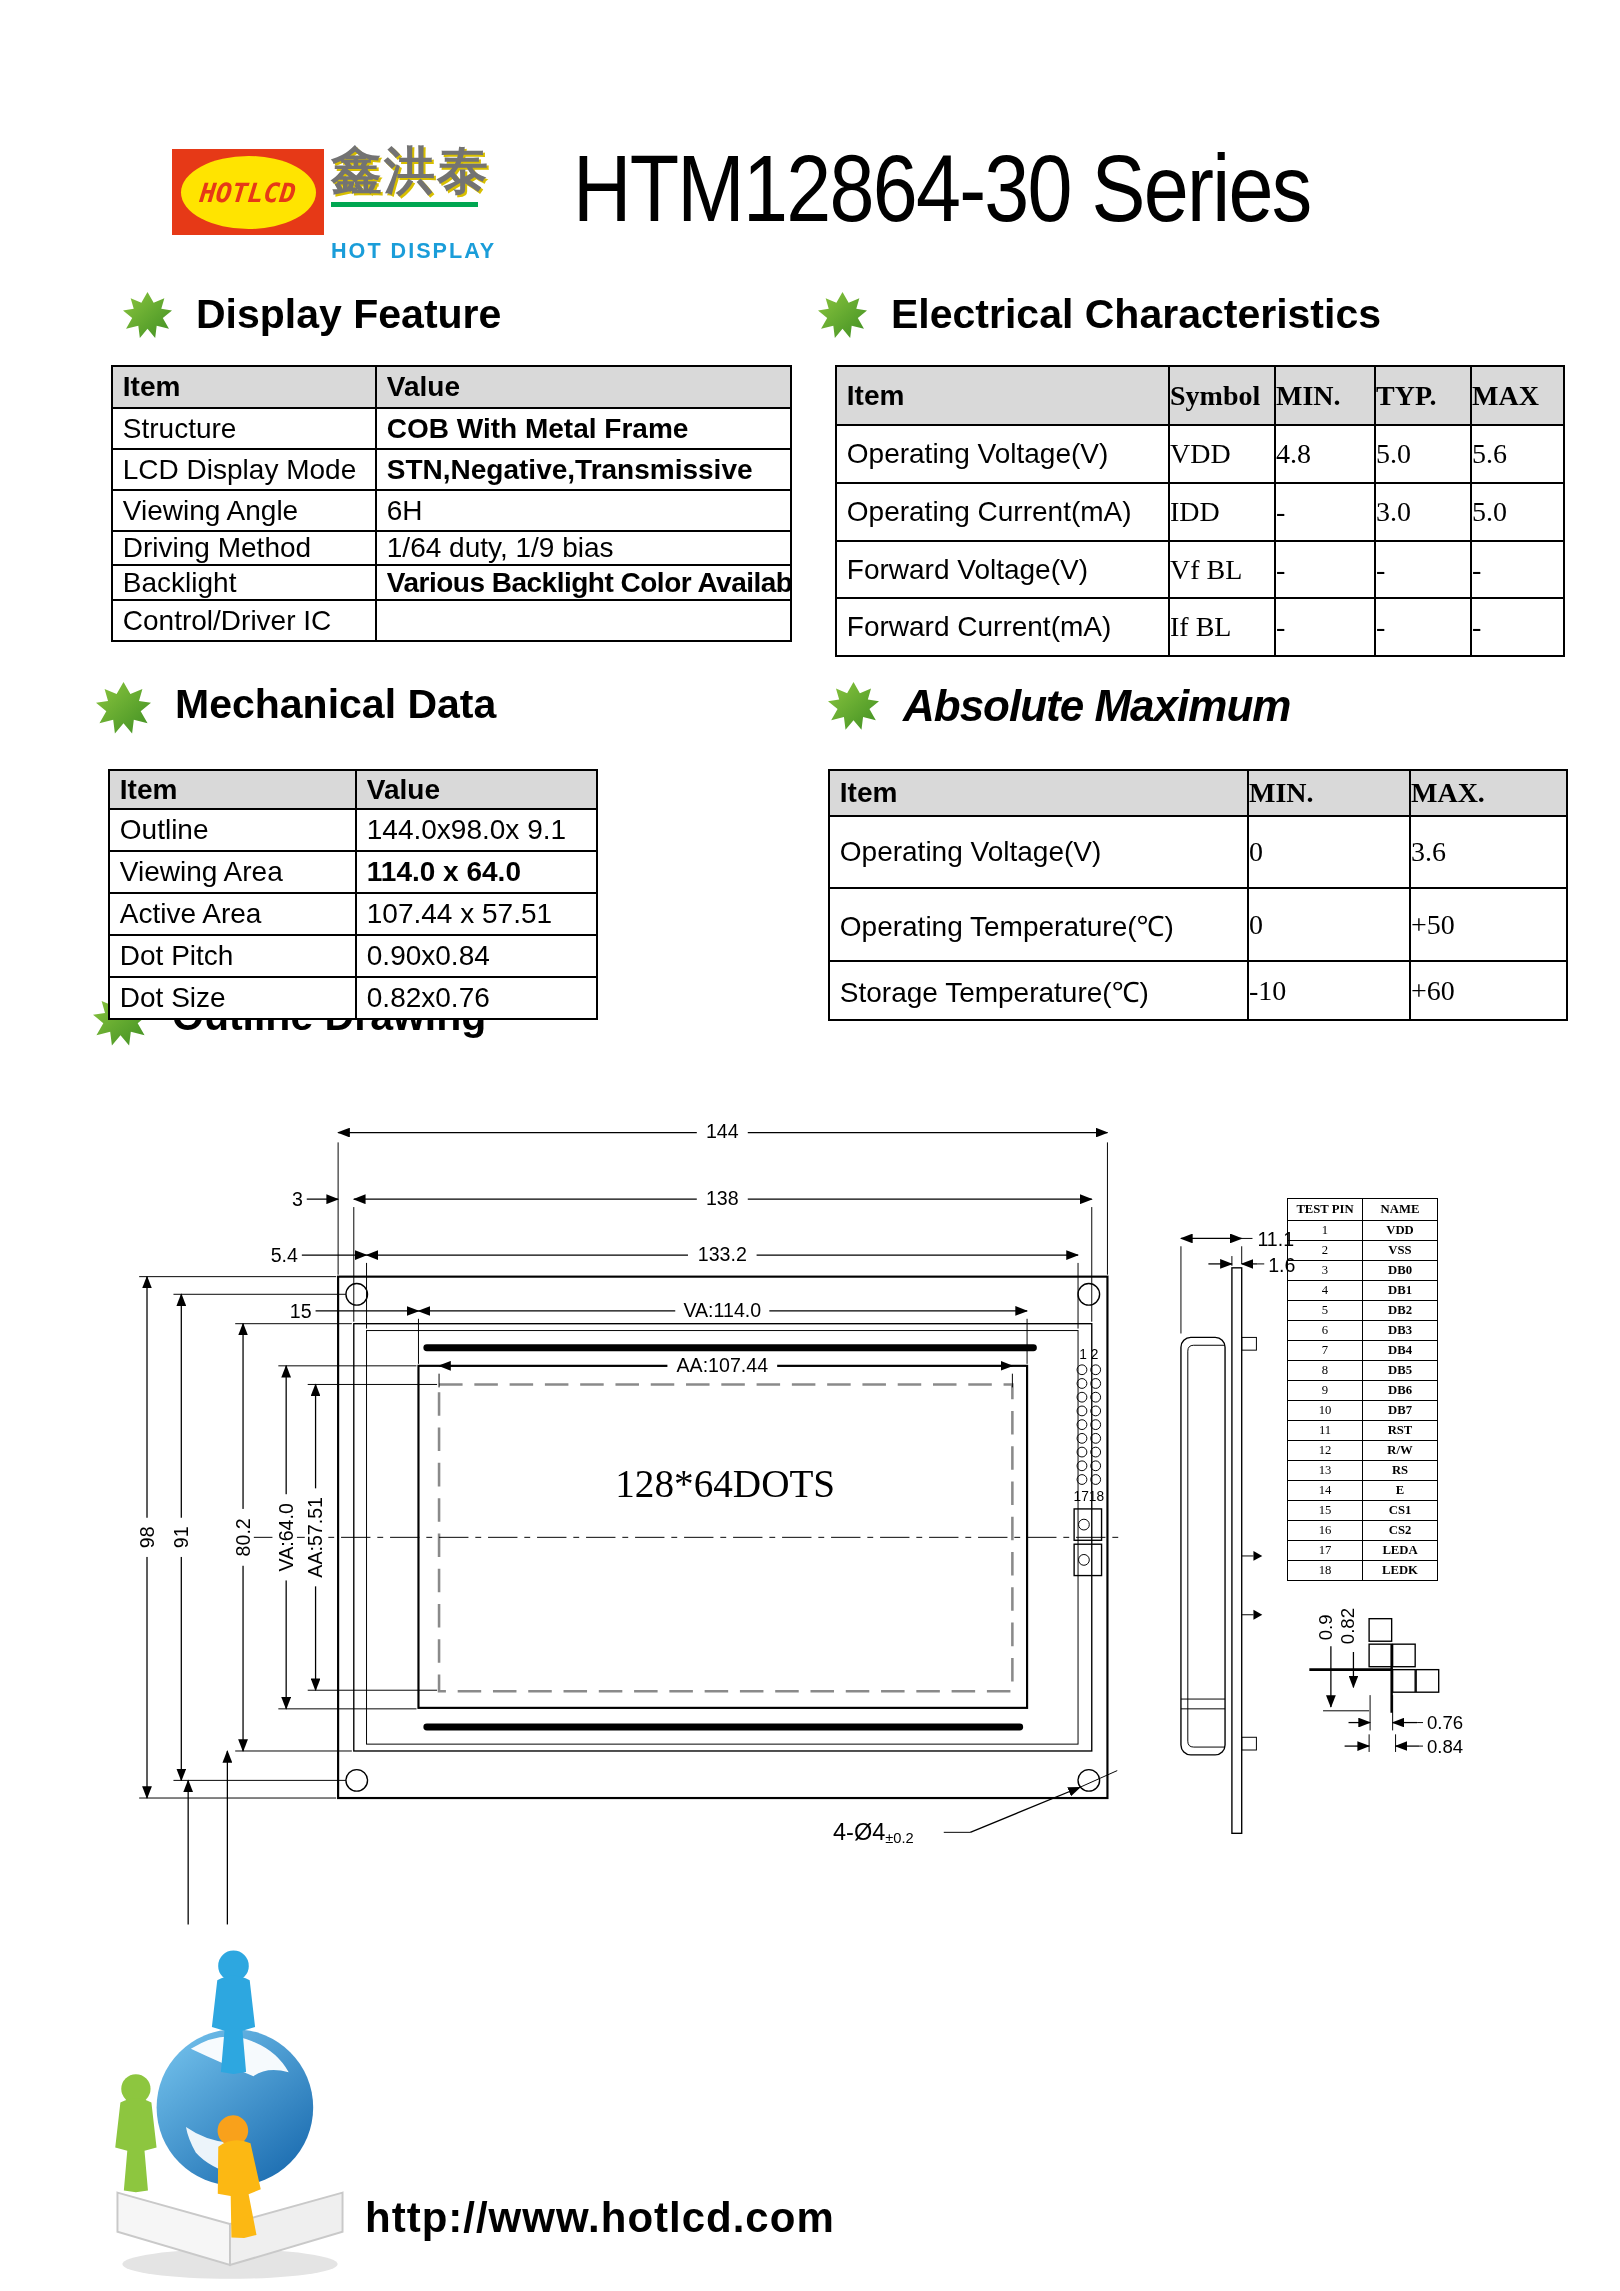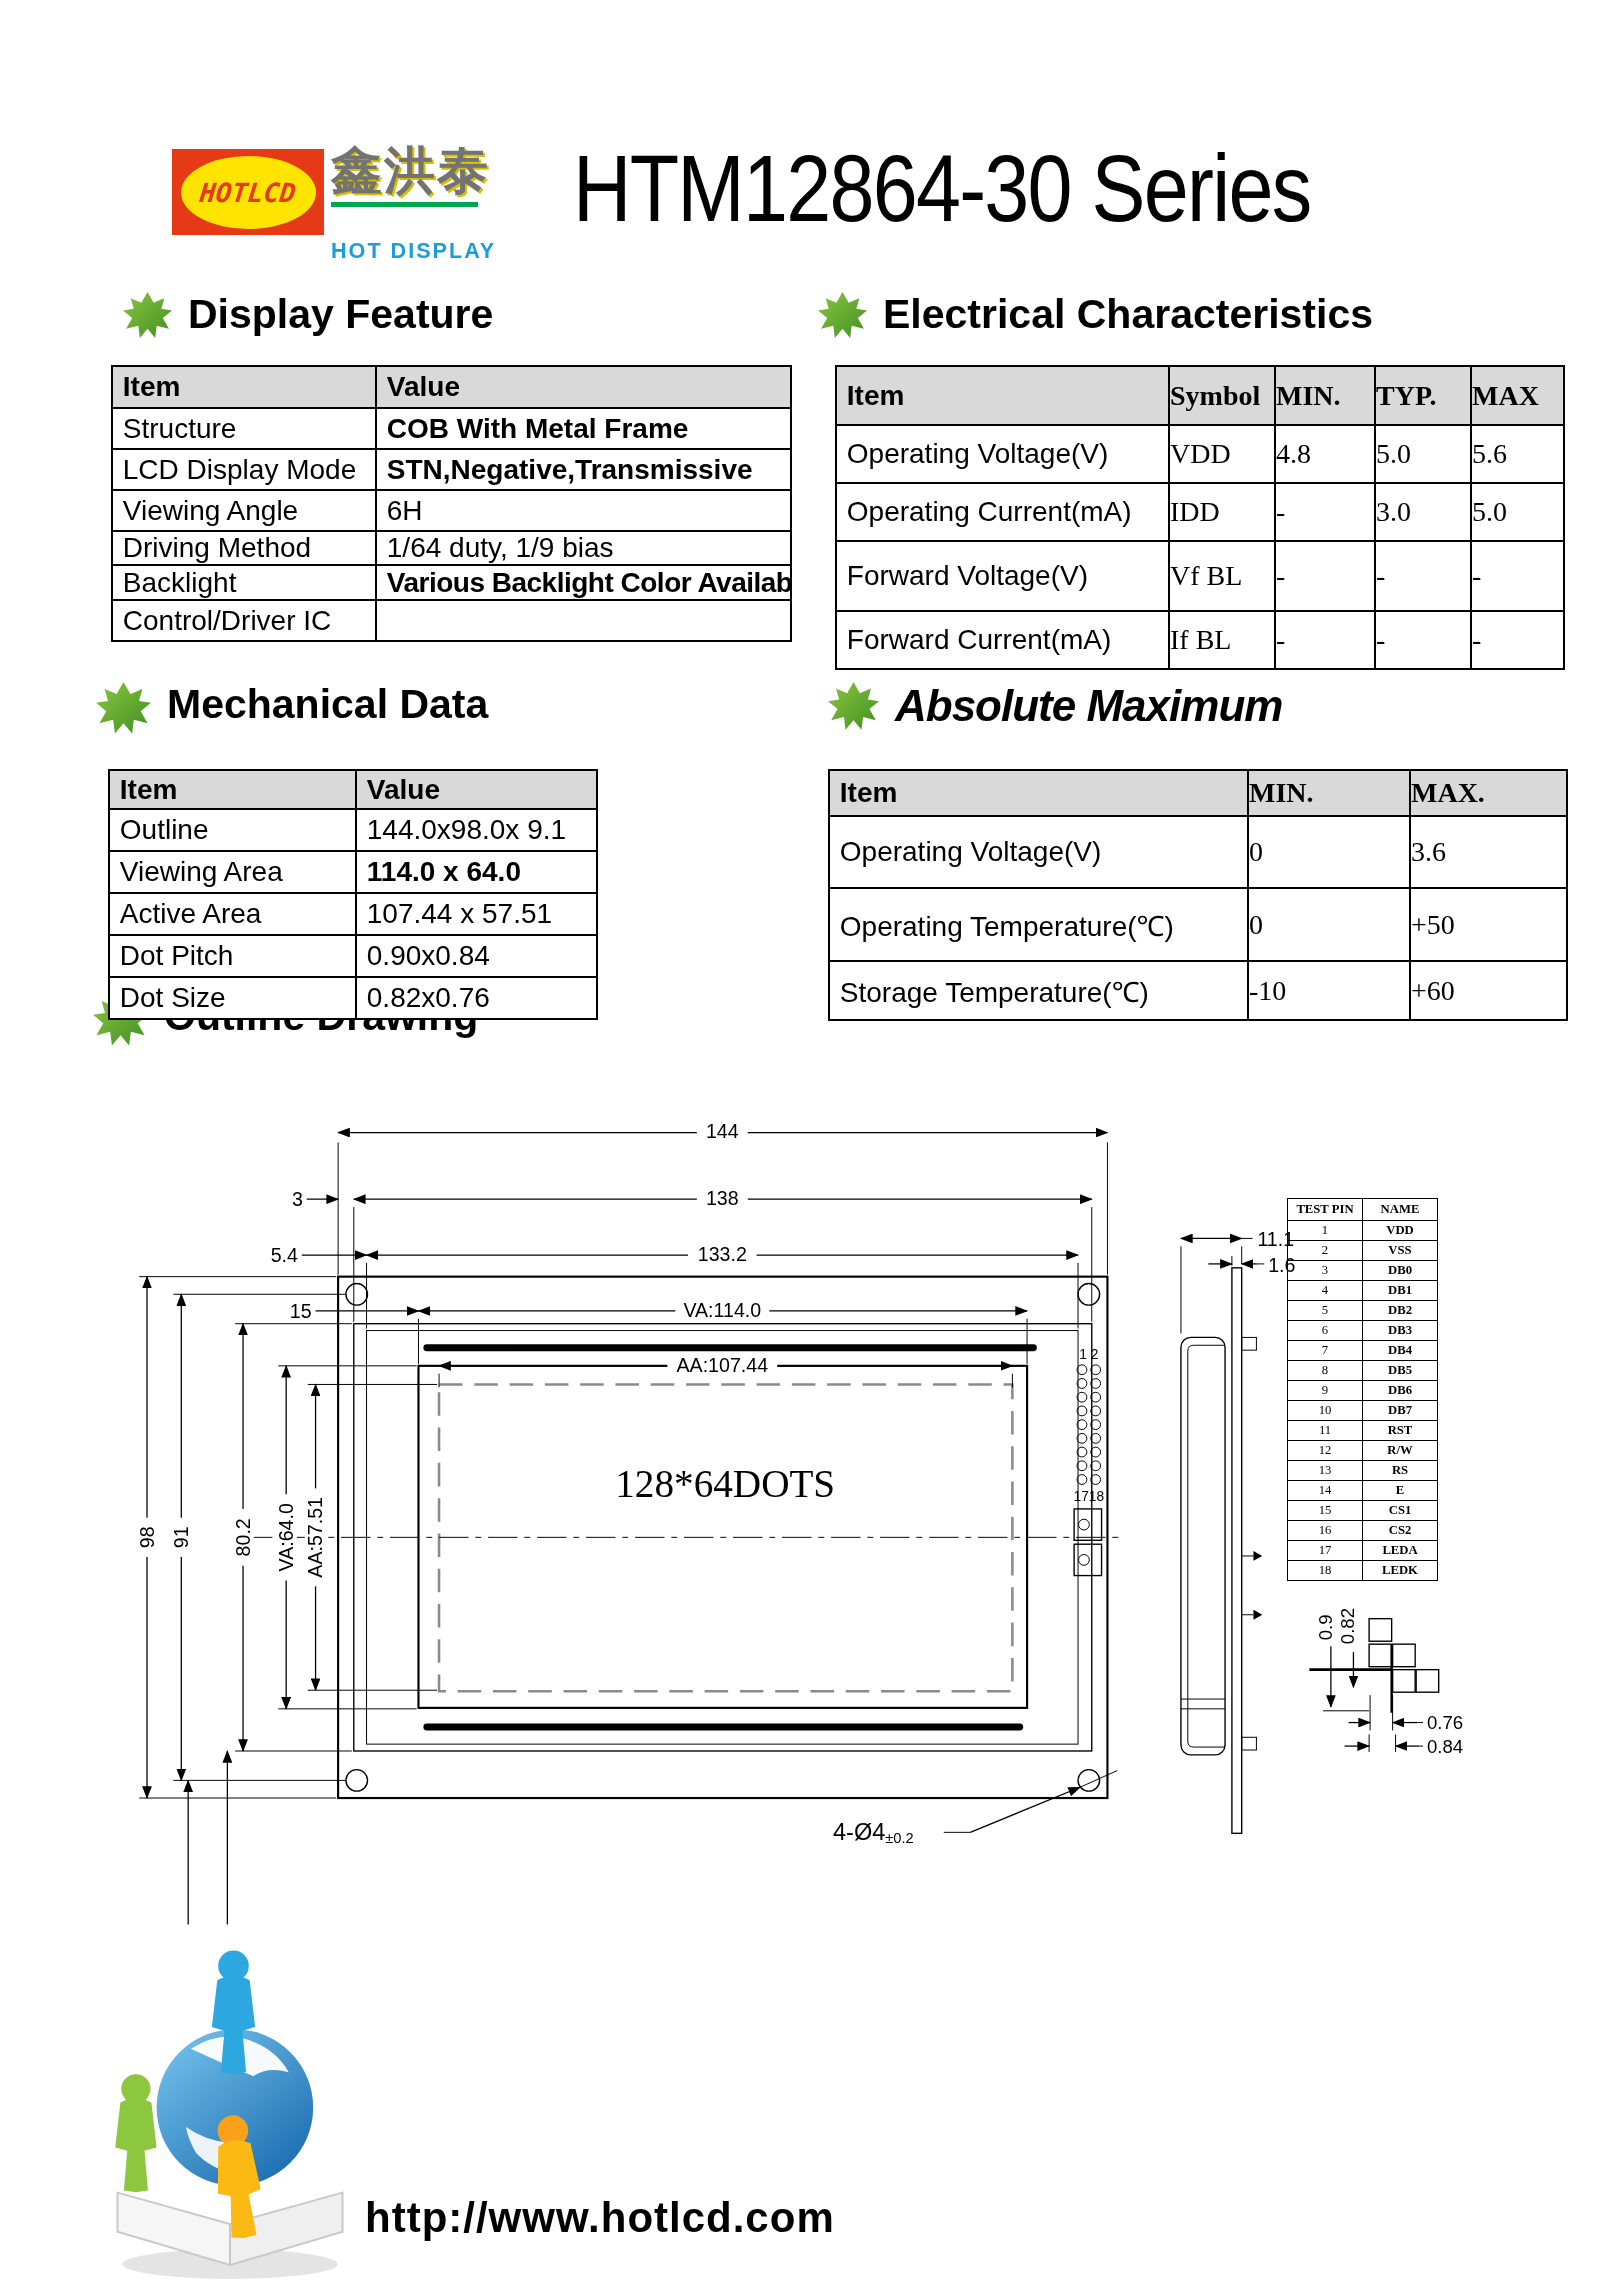--- a/index.html
+++ b/index.html
@@ -11,21 +11,21 @@
   
   .logo-box { left:172px; top:149px; width:152px; height:86px; background:#e63917; display:flex; align-items:center; justify-content:center; }
   .logo-ellipse { width:135px; height:73px; background:#ffe400; border-radius:50%; display:flex; align-items:center; justify-content:center; }
   .logo-mark { font-family:"DejaVu Sans Mono",monospace; font-style:italic; font-weight:bold; font-size:26.5px; color:#e63917; letter-spacing:0px; transform:skewX(-6deg); }
   .logo-cn { left:331px; top:145px; font-size:51px; font-weight:bold; color:#737373; letter-spacing:2px; text-shadow:2px 2px 0 #d8bf00; line-height:1; }
   .logo-bar { left:331px; top:202px; width:147px; height:4.9px; background:#00a651; }
   .logo-sub { left:331px; top:211px; font-size:21.6px; font-weight:bold; color:#1a9dd9; letter-spacing:2px;margin-top:27px; }
   .doc-title { left:573px; top:135px; font-size:94px; font-weight:400; letter-spacing:-2px; transform:scaleX(0.86); transform-origin:left top; white-space:nowrap; }
 
   
-  .sec-head { display:flex; align-items:flex-start; gap:16px; }
+  .sec-head { display:flex; align-items:flex-start; gap:24px; }
   .sec-title { font-weight:bold; font-size:41px; line-height:1.1; white-space:nowrap; letter-spacing:0px; }
   .leaf { width:49px; height:49px; flex:0 0 auto; }
 
   
   table.spec { border-collapse:collapse; table-layout:fixed; background:#fff; }
   table.spec td, table.spec th { border:2px solid #000; font-size:28px; padding:0 0 0 9.8px; text-align:left; overflow:hidden; white-space:nowrap; }
   table.spec th { background:#d9d9d9; font-weight:bold; }
   table.spec { border:2.9px solid #000; }
   td.c, th.c { text-align:right; padding:0 !important;font-family:Liberation Serif, serif; }
   td.b { font-weight:bold; }
@@ -177,21 +177,21 @@
         <td class="c">5.0</td>
         <td class="c">5.6</td>
       </tr>
   <tr style="height:58px">
         <td>Operating Current(mA)</td>
         <td class="c">IDD</td>
         <td class="c">-</td>
         <td class="c">3.0</td>
         <td class="c">5.0</td>
       </tr>
-  <tr style="height:70px">
+  <tr style="height:57px">
         <td>Forward Voltage(V)</td>
         <td class="c">Vf BL</td>
         <td class="c">-</td>
         <td class="c">-</td>
         <td class="c">-</td>
       </tr>
   <tr style="height:58px">
         <td>Forward Current(mA)</td>
         <td class="c">If BL</td>
         <td class="c">-</td>

